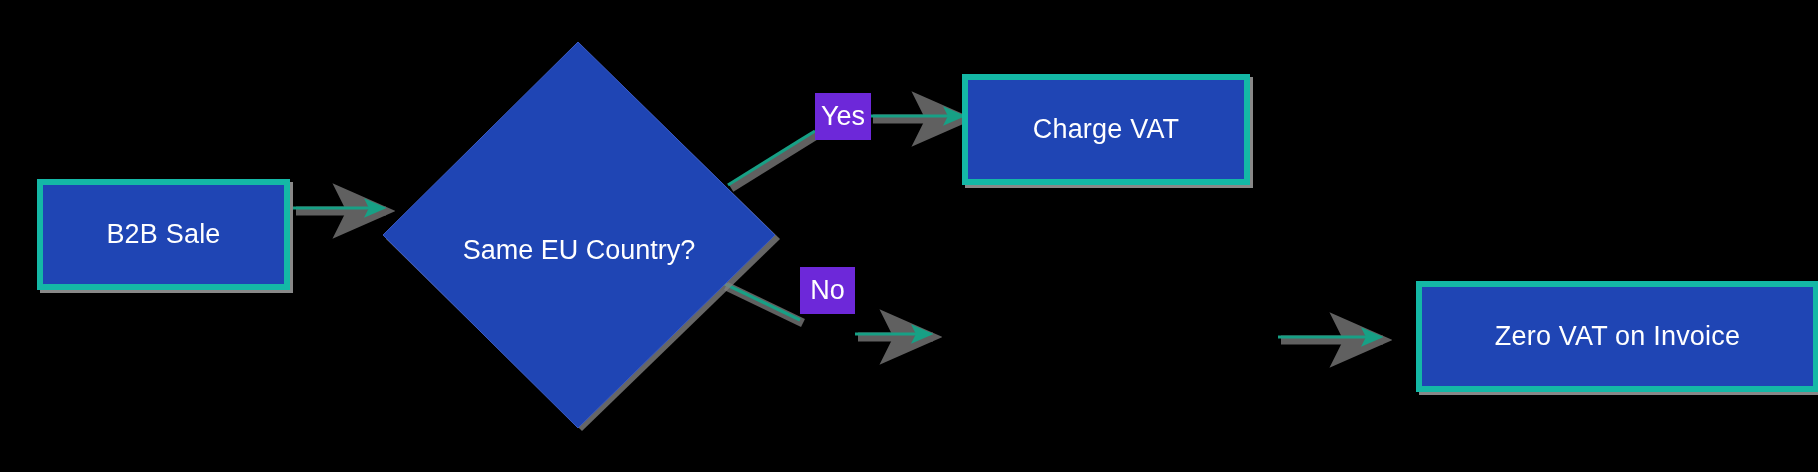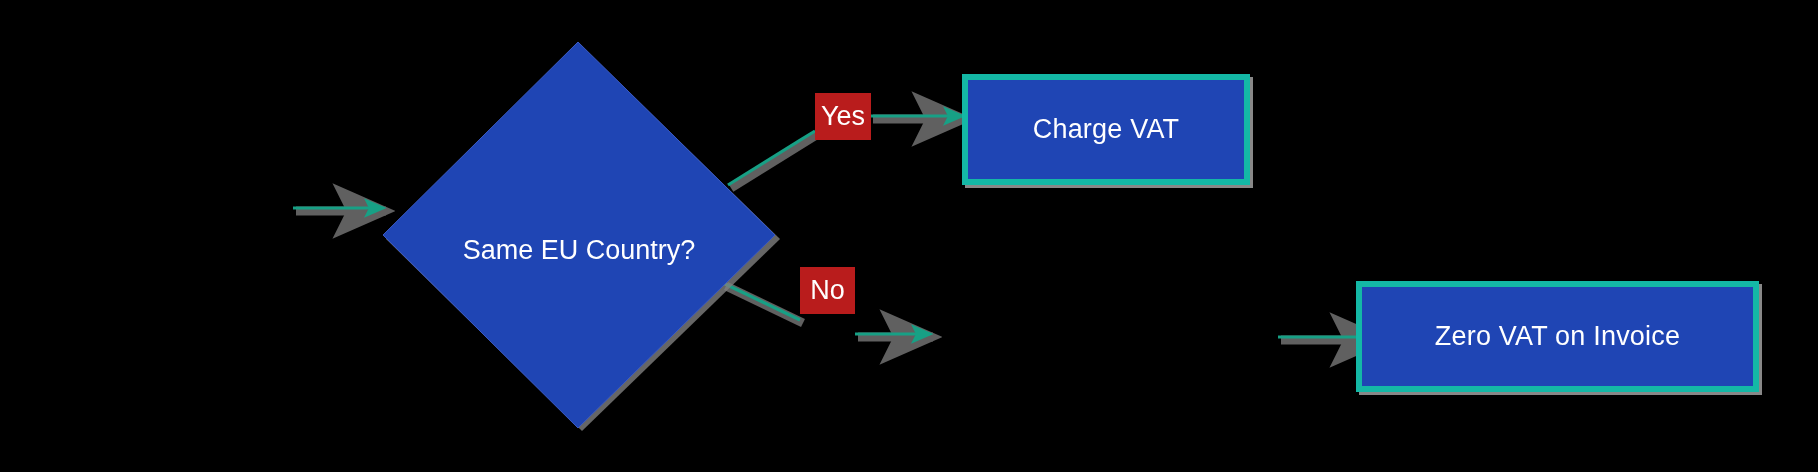--- a/index.html
+++ b/index.html
@@ -45,21 +45,21 @@
     position: absolute;
     display: flex;
     align-items: center;
     justify-content: center;
     color: #ffffff;
     font-size: 27px;
     white-space: nowrap;
   }
   .edge-label {
     position: absolute;
-    background: #b91c1c;
+    background: #6d28d9;
     color: #ffffff;
     font-size: 27px;
     font-family: "Liberation Sans", sans-serif;
     display: flex;
     align-items: center;
     justify-content: center;
     padding: 2px 16px;
     box-sizing: border-box;
     white-space: nowrap;
   }
@@ -96,31 +96,34 @@
       <path d="M 855 334 L 930 334" stroke="#17a085" stroke-width="3.2" fill="none" marker-end="url(#arrow-teal)"></path>
       <path d="M 1278 337 L 1380 337" stroke="#17a085" stroke-width="3.2" fill="none" marker-end="url(#arrow-teal)"></path>
     </g>
 
     <g>
       <polygon points="582,47 780,239 582,431 386,239" fill="#808080" opacity="0.8"></polygon>
       <polygon points="578,42 775,235 578,428 383,235" fill="#1f45b4" stroke="#3b5bc4" stroke-width="1"></polygon>
     </g>
   </svg>
 
+  <div class="node rect-node" style="left:37px; top:179px; width:253px; height:111px;">
+    <span>B2B Sale</span>
+  </div>
 
   <div class="diamond-label" style="left:383px; top:226px; width:392px; height:48px;">
     <span>Same EU Country?</span>
   </div>
 
   <div class="node rect-node" style="left:962px; top:74px; width:288px; height:111px;">
     <span>Charge VAT</span>
   </div>
 
 
-  <div class="node rect-node" style="left:1356px; top:281px; width:403px; height:111px;">
+  <div class="node rect-node" style="left:1416px; top:281px; width:403px; height:111px;">
     <span>Zero VAT on Invoice</span>
   </div>
 
   <div class="edge-label" style="left:815px; top:93px; width:56px; height:47px;">
     <span>Yes</span>
   </div>
 
   <div class="edge-label" style="left:800px; top:267px; width:55px; height:47px;">
     <span>No</span>
   </div>

